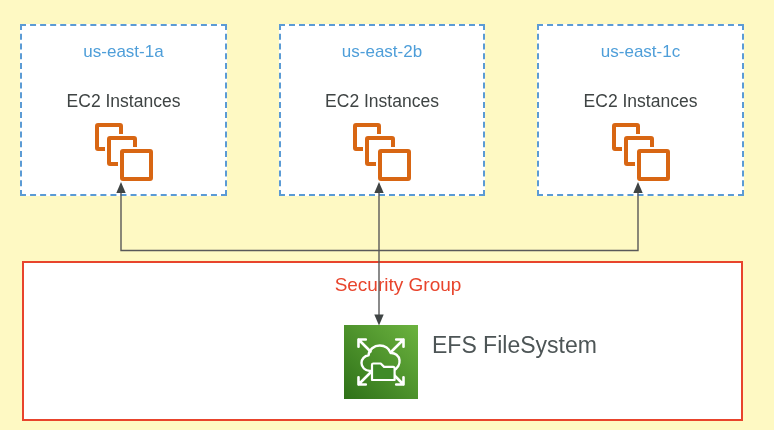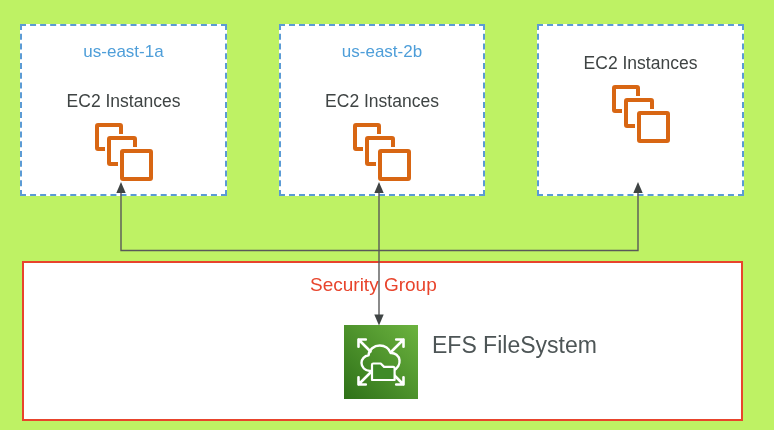--- a/index.html
+++ b/index.html
@@ -1,21 +1,21 @@
 <!DOCTYPE html>
 <html><head>
 <meta charset="utf-8">
 <style>
   html, body { margin: 0; padding: 0; background: #ffffff; }
   * { box-sizing: border-box; }
   .canvas {
     position: relative;
     width: 774px;
     height: 430px;
-    background: #bef264;
+    background: #fef9c3;
     font-family: "Liberation Sans", sans-serif;
     overflow: hidden;
   }
 
   
   .az-box {
     position: absolute;
     top: 24px;
     width: 207px;
     height: 172px;
@@ -66,21 +66,21 @@
     width: 721px;
     height: 160px;
     border: 2px solid #E8442C;
     background: #ffffff;
   }
   .sg-label {
     position: absolute;
     left: 310px;
     top: 273px;
     width: 176px;
-    text-align: left;
+    text-align: center;
     font-size: 19px;
     line-height: 24px;
     color: #E8442C;
   }
 
   
   .efs-icon {
     position: absolute;
     left: 344px;
     top: 325px;
@@ -126,20 +126,21 @@
     <div class="az-title">us-east-2b</div>
     <div class="az-sub">EC2 Instances</div>
     <div class="ec2-stack">
       <span class="sq sq1"></span>
       <span class="sq sq2"></span>
       <span class="sq sq3"></span>
     </div>
   </div>
 
   <div class="az-box az-3">
+    <div class="az-title">us-east-1c</div>
     <div class="az-sub">EC2 Instances</div>
     <div class="ec2-stack">
       <span class="sq sq1"></span>
       <span class="sq sq2"></span>
       <span class="sq sq3"></span>
     </div>
   </div>
 
   <div class="sg-box"></div>
   <div class="sg-label">Security Group</div>

